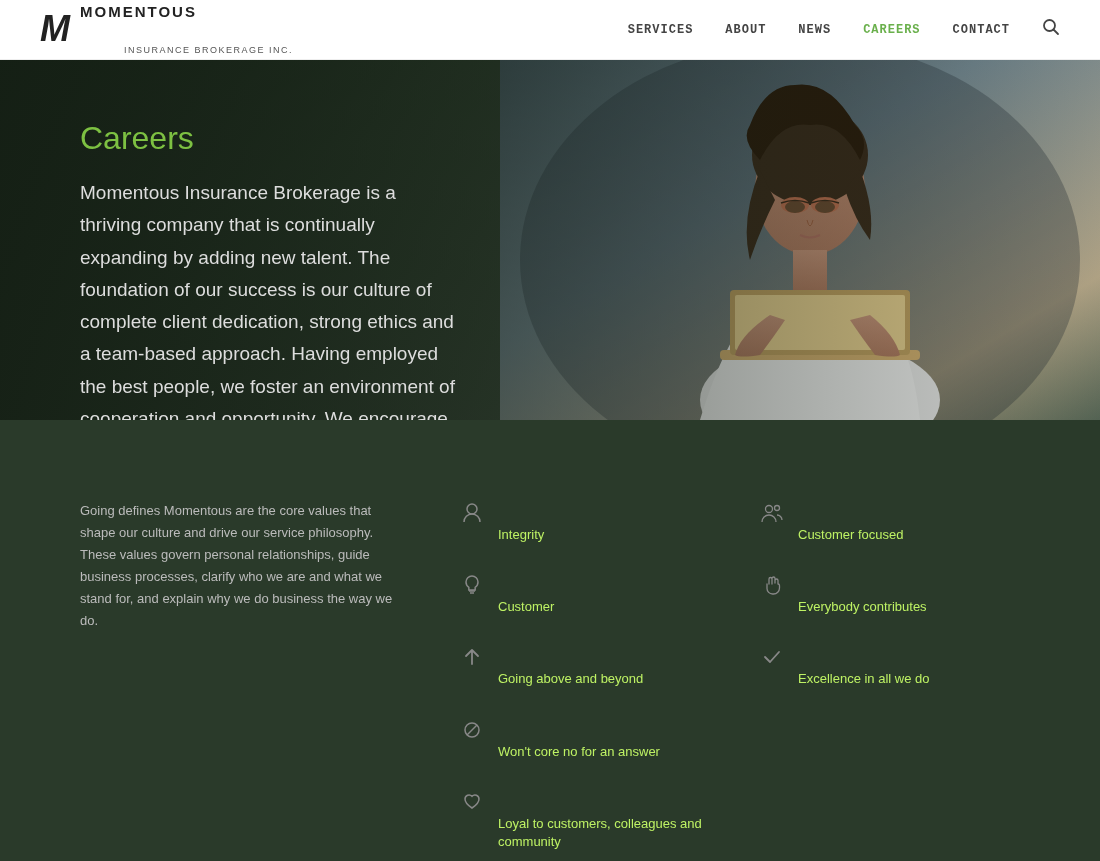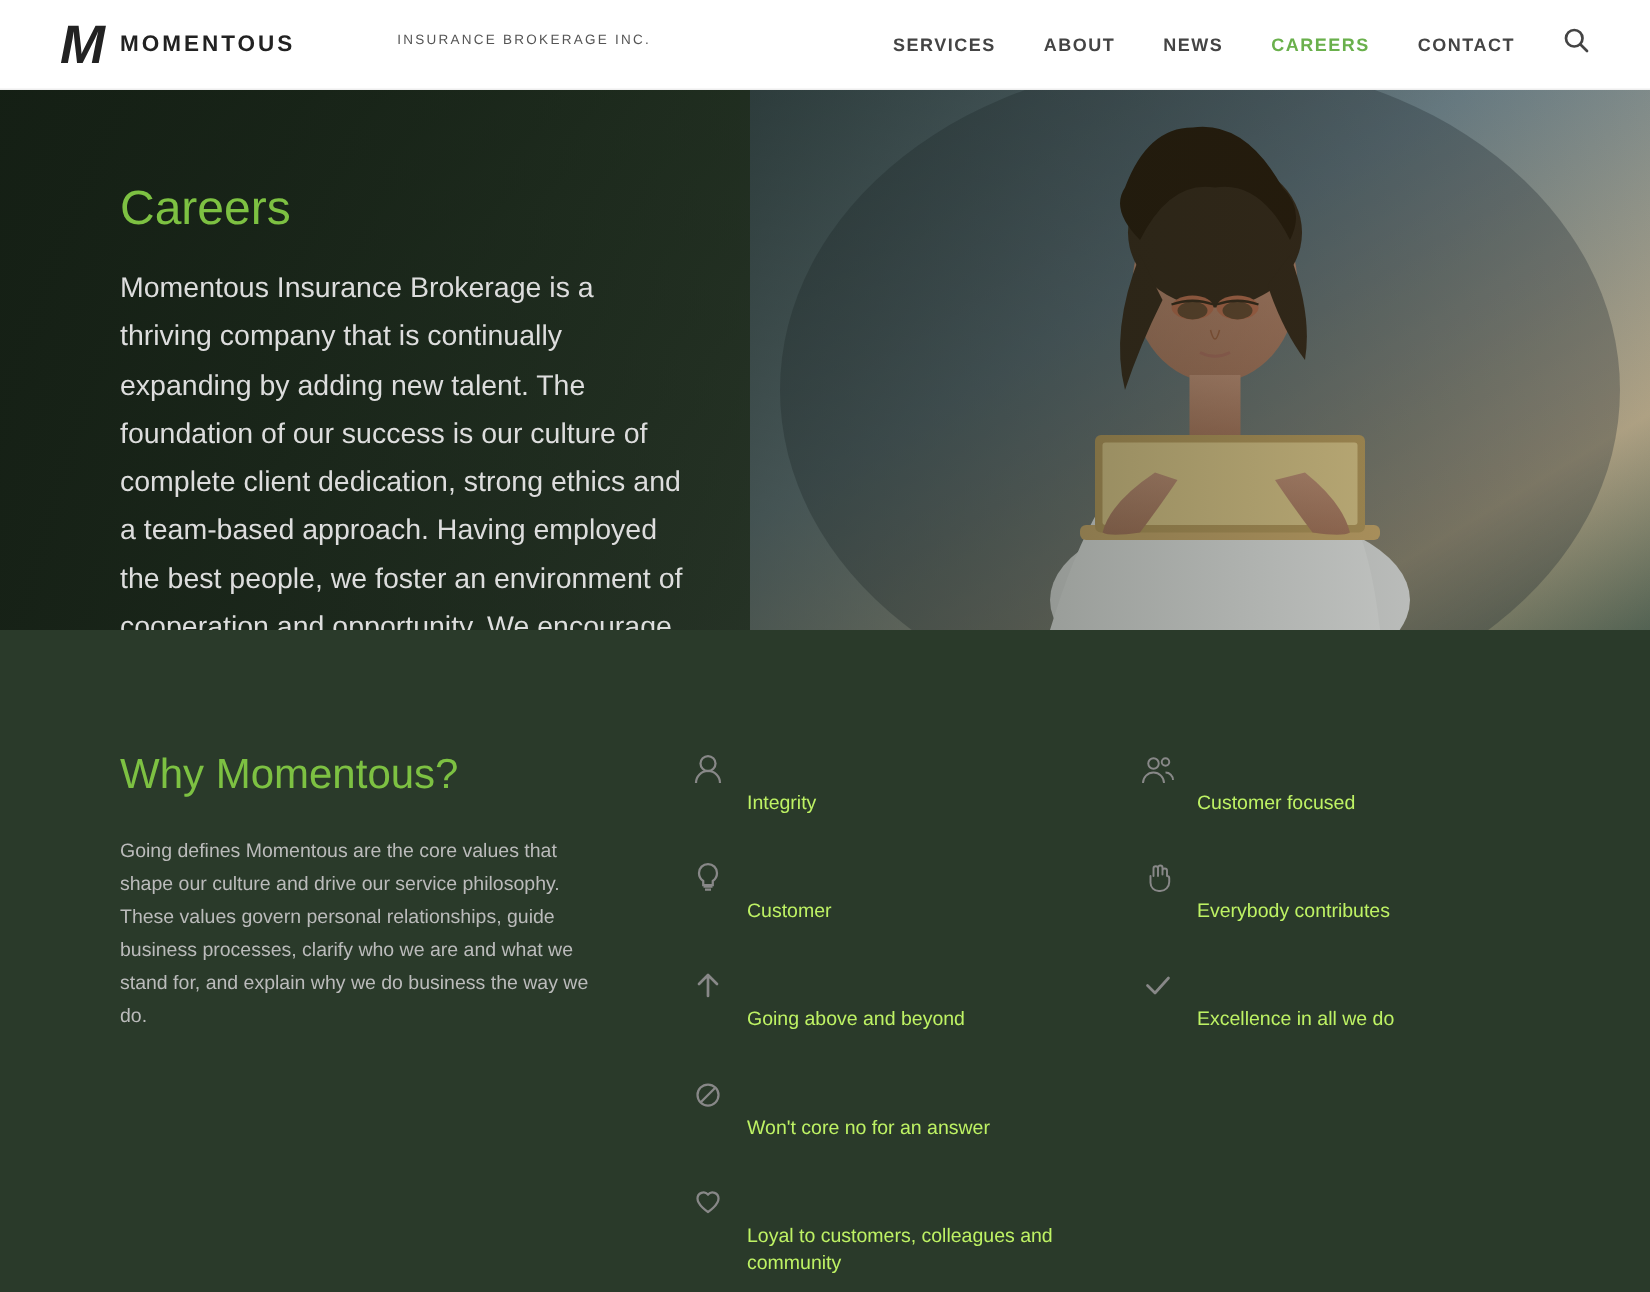--- a/index.html
+++ b/index.html
@@ -22,21 +22,21 @@
     }
     .logo-m {
       font-size: 36px;
       font-weight: 900;
       color: #222;
       line-height: 1;
       font-style: italic;
     }
     .logo-text {
       display: flex;
-      flex-direction: row;
+      flex-direction: column;
       line-height: 1.2;
       gap: 24px;
     }
     .logo-name {
       font-size: 15px;
       font-weight: 700;
       color: #222;
       letter-spacing: 2px;
     }
     .logo-sub {
@@ -50,20 +50,21 @@
       align-items: center;
       gap: 32px;
     }
     .nav-item {
       font-size: 12px;
       font-weight: 600;
       color: #444;
       letter-spacing: 1px;
       text-decoration: none;
       cursor: pointer;
+      font-family: Liberation Mono, monospace;
     }
     .nav-item.active {
       color: #6ab04c;
     }
     .search-icon-btn {
       cursor: pointer;
       color: #444;
       font-size: 18px;
     }
 
@@ -254,21 +255,20 @@
   </div>
   <div class="hero-overlay"></div>
   <div class="hero-content">
     <h1 class="hero-title">Careers</h1>
     <p class="hero-text">Momentous Insurance Brokerage is a thriving company that is continually expanding by adding new talent. The foundation of our success is our culture of complete client dedication, strong ethics and a team-based approach. Having employed the best people, we foster an environment of cooperation and opportunity. We encourage dedication and integrity in our work and we reward those who demonstrate exemplary service, technical expertise and out-of-the-box thinking.</p>
   </div>
 </section>
 
 <section class="why-section">
   <div class="why-left">
-    <h2 class="why-title">Why Momentous?</h2>
     <p class="why-text">Going defines Momentous are the core values that shape our culture and drive our service philosophy. These values govern personal relationships, guide business processes, clarify who we are and what we stand for, and explain why we do business the way we do.</p>
   </div>
   <div class="why-values">
     <div class="values-column">
       <div class="value-item">
         <div class="value-icon">
           <svg width="20" height="22" viewBox="0 0 20 22" fill="none">
               <circle cx="10" cy="7" r="5" stroke="#888" stroke-width="1.5"></circle>
               <path d="M2 20c0-4.418 3.582-8 8-8s8 3.582 8 8" stroke="#888" stroke-width="1.5" fill="none"></path>
             </svg>

